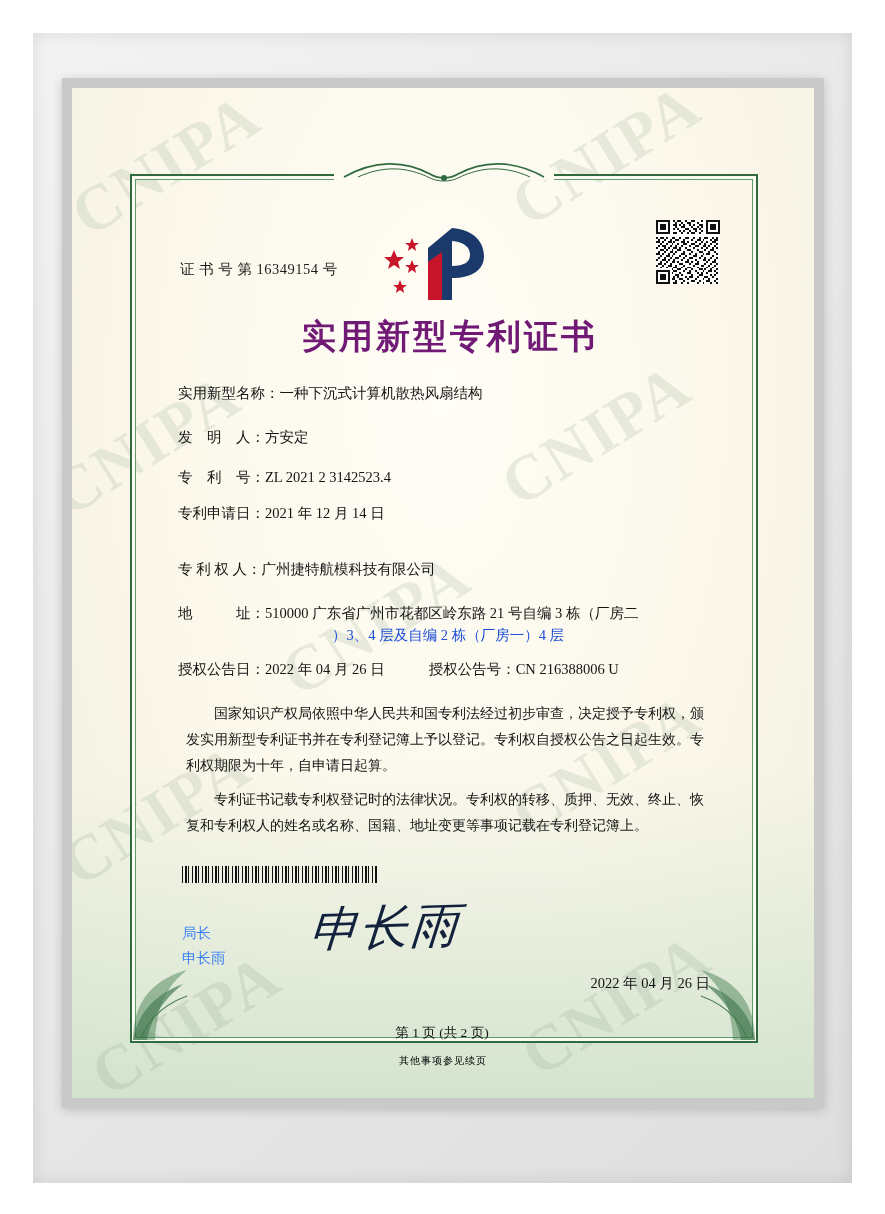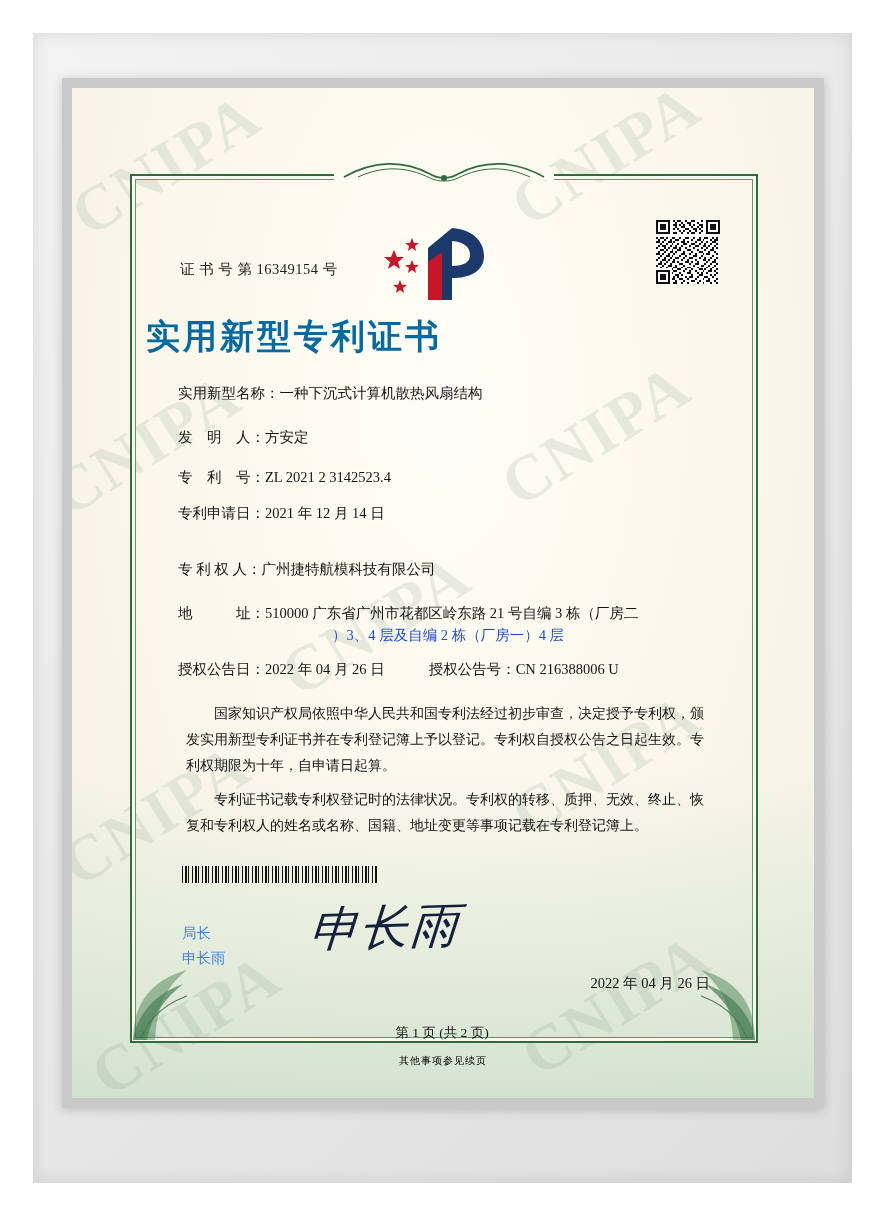--- a/index.html
+++ b/index.html
@@ -145,24 +145,25 @@
     width: 64px;
     height: 64px;
     background: #ffffff;
   }
 
   #title {
     position: absolute;
     left: 16px;
     right: 0;
     top: 140px;
+    text-align: center;
     font-size: 34px;
     font-weight: bold;
     letter-spacing: 3px;
-    color: #0369a1;
+    color: #701a75;
     font-family: "DejaVu Serif", serif;
   }
 
   .field {
     position: absolute;
     left: 48px;
     right: 40px;
     font-size: 14.5px;
     color: #141414;
     line-height: 1.55;

